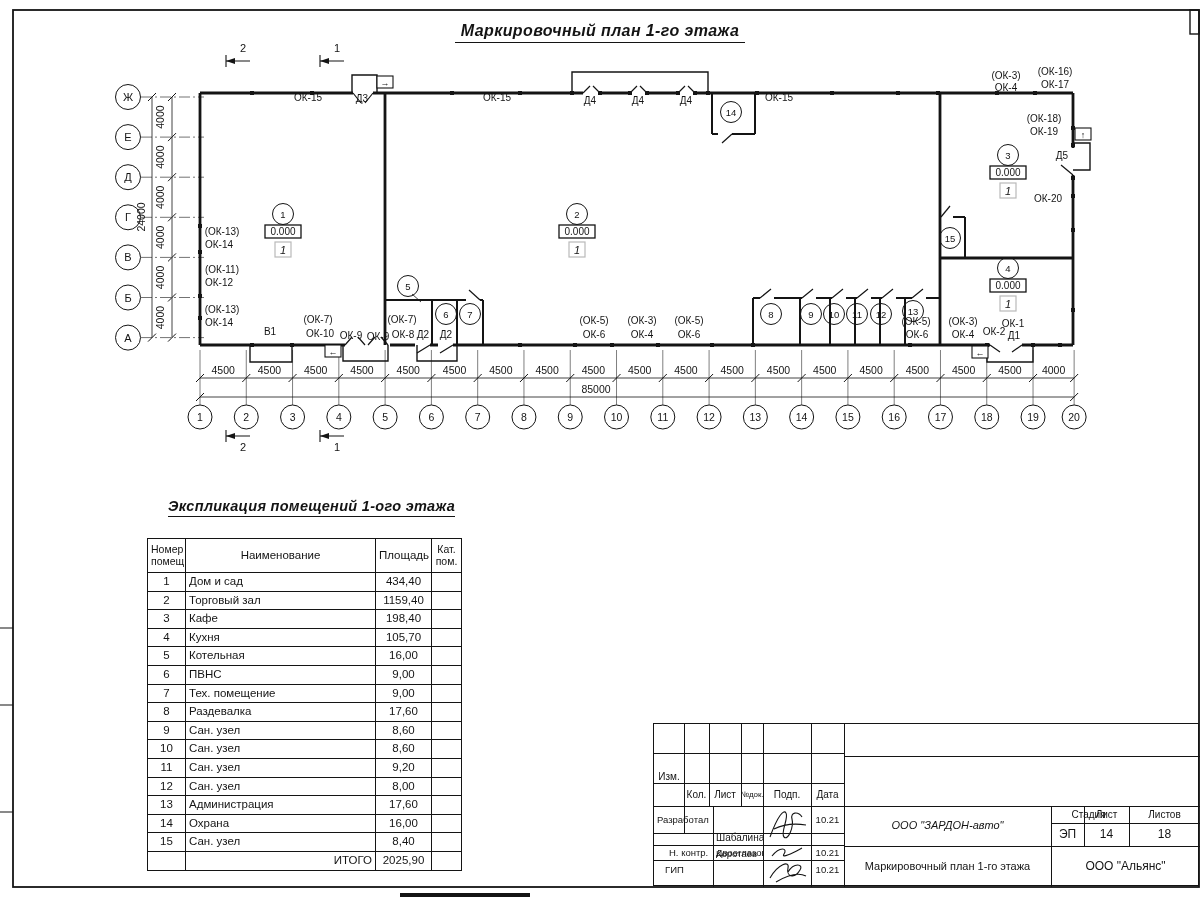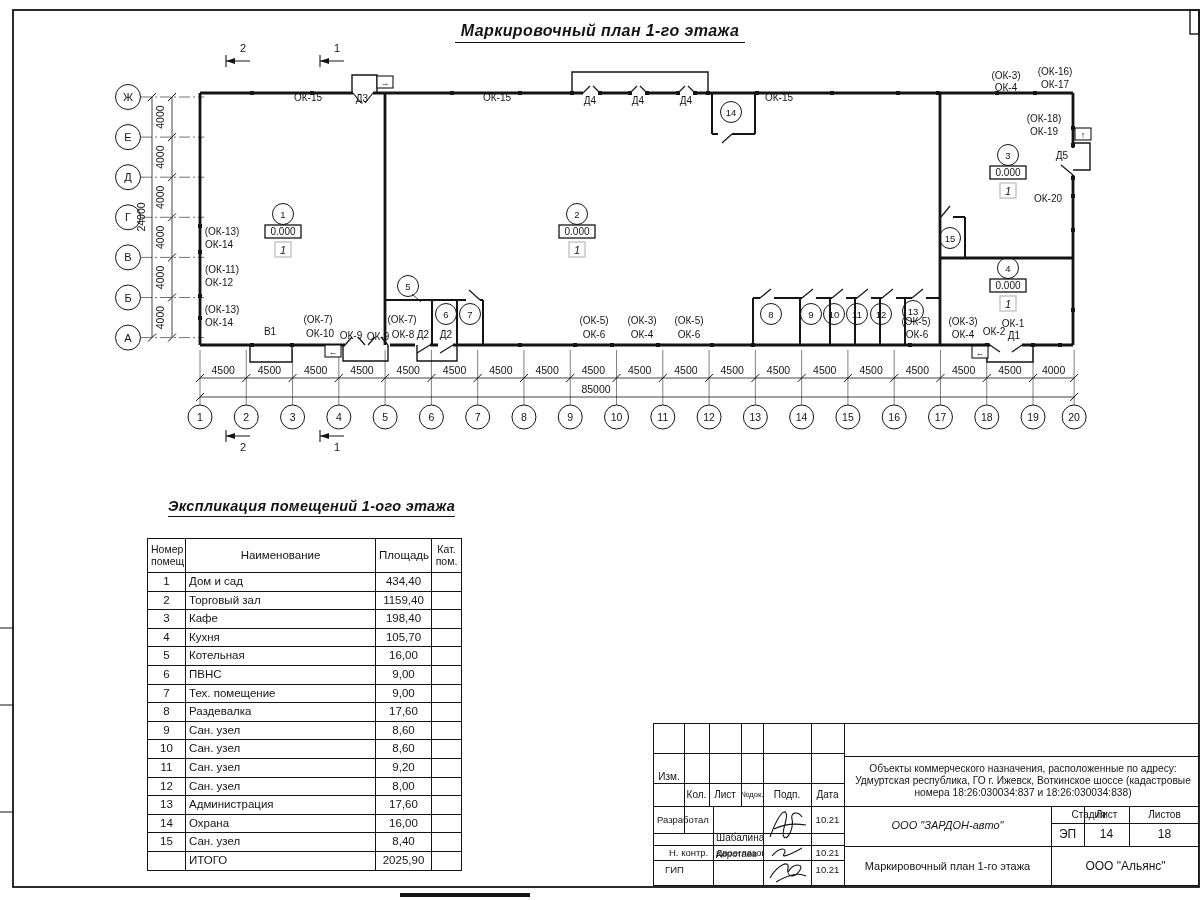--- a/index.html
+++ b/index.html
@@ -9,21 +9,21 @@
   .sheet-title{position:absolute;left:0;top:22px;width:1200px;text-align:center;pointer-events:none;}
   .sheet-title span{display:inline-block;font:italic bold 16px "Liberation Sans",sans-serif;
          border-bottom:1.6px solid #141414;padding:0 6px 2px 6px;letter-spacing:.4px;}
   .expl-title{position:absolute;left:168px;top:498px;font:italic bold 14.5px "Liberation Sans",sans-serif;
          border-bottom:1.5px solid #141414;padding-bottom:2px;letter-spacing:.3px;}
   table.expl{position:absolute;left:147px;top:538px;border-collapse:collapse;table-layout:fixed;
          width:314px;font-size:11.5px;}
   table.expl th,table.expl td{border:1.3px solid #141414;padding:0 3px;overflow:hidden;white-space:nowrap;}
   table.expl th{font-weight:normal;height:33px;white-space:normal;line-height:1.1;}
   table.expl td{height:17.6px;line-height:17.6px;}
-  td.c{text-align:center;} td.r{}
+  td.c{text-align:center;} td.r{text-align:right;}
   .tblock{position:absolute;left:653px;top:723px;width:546px;height:163px;
          border:1.8px solid #141414;box-sizing:border-box;font-size:10px;}
   .tb{position:absolute;box-sizing:border-box;display:flex;align-items:center;justify-content:center;
       text-align:center;line-height:1.2;overflow:hidden;}
   .bl{border-left:1.2px solid #141414;} .bt{border-top:1.2px solid #141414;}
 </style>
 </head>
 <body>
 
 <div class="sheet">
@@ -538,21 +538,20 @@
     <div class="tb" style="left:59px;top:120px;width:50px;height:20px;font-size:9.5px;justify-content:flex-start;padding-left:3px">Коротаев</div>
     <div class="tb" style="left:157px;top:136px;width:33px;height:20px;font-size:9.5px">10.21</div>
 
     <svg class="tb" style="left:110px;top:83px;width:46px;height:37px" viewBox="0 0 46 37">
       <path d="M6,30 C14,8 20,2 22,6 C25,11 16,26 20,30 C24,34 30,20 28,12 C26,5 34,4 38,10 M10,22 C18,18 30,16 42,18" stroke="#141414" fill="none" stroke-width="1.1"></path>
     </svg>
     <svg class="tb" style="left:110px;top:118px;width:46px;height:43px" viewBox="0 0 46 43">
       <path d="M8,14 C16,4 24,6 20,12 C16,18 34,8 38,6 M6,36 C14,22 26,18 24,26 C22,34 30,38 36,28 C40,22 30,20 24,30 M12,40 C22,34 34,30 42,34" stroke="#141414" fill="none" stroke-width="1.1"></path>
     </svg>
 
-    <div class="tb" style="left:193px;top:32px;width:352px;height:50px;font-size:10.2px">Объекты коммерческого назначения, расположенные по адресу: Удмуртская республика, ГО г. Ижевск, Воткинское шоссе (кадастровые номера 18:26:030034:837 и 18:26:030034:838)</div>
     <div class="tb" style="left:190px;top:82px;width:207px;height:40px;font-style:italic;font-size:11px">ООО "ЗАРДОН-авто"</div>
     <div class="tb" style="left:418px;top:82px;width:33px;height:17px">Стадия</div>
     <div class="tb" style="left:430px;top:82px;width:45px;height:17px">Лист</div>
     <div class="tb" style="left:475px;top:82px;width:71px;height:17px">Листов</div>
     <div class="tb" style="left:397px;top:99px;width:33px;height:23px;font-size:12px">ЭП</div>
     <div class="tb" style="left:430px;top:99px;width:45px;height:23px;font-size:12px">14</div>
     <div class="tb" style="left:475px;top:99px;width:71px;height:23px;font-size:12px">18</div>
     <div class="tb" style="left:190px;top:122px;width:207px;height:41px;font-size:11px">Маркировочный план 1-го этажа</div>
     <div class="tb" style="left:397px;top:122px;width:149px;height:41px;font-size:12px">ООО "Альянс"</div>
   </div>

